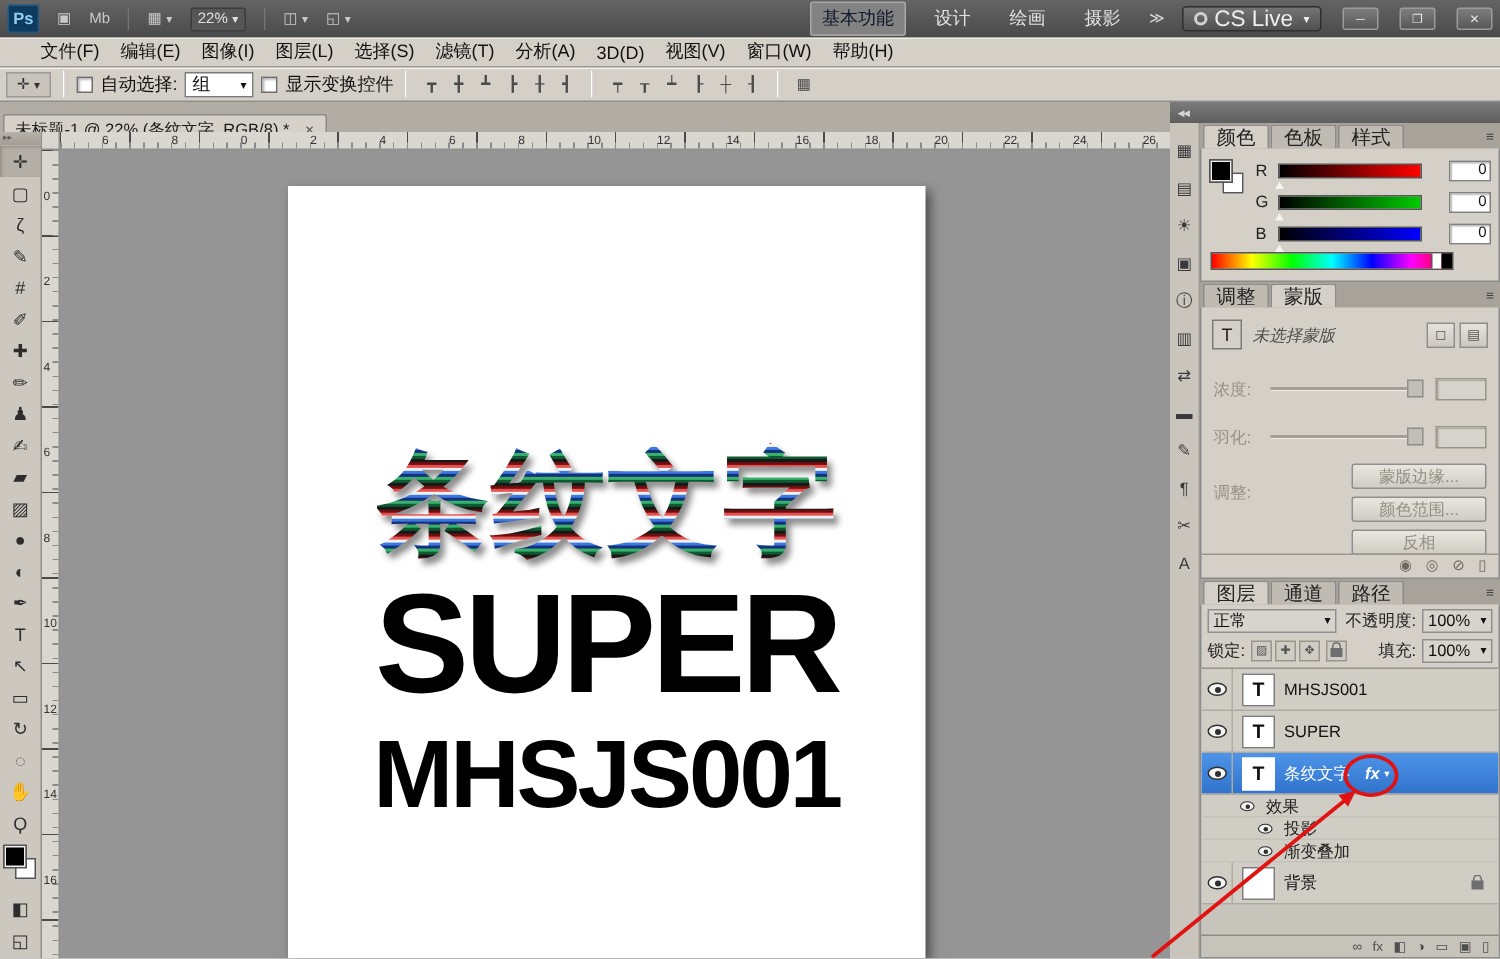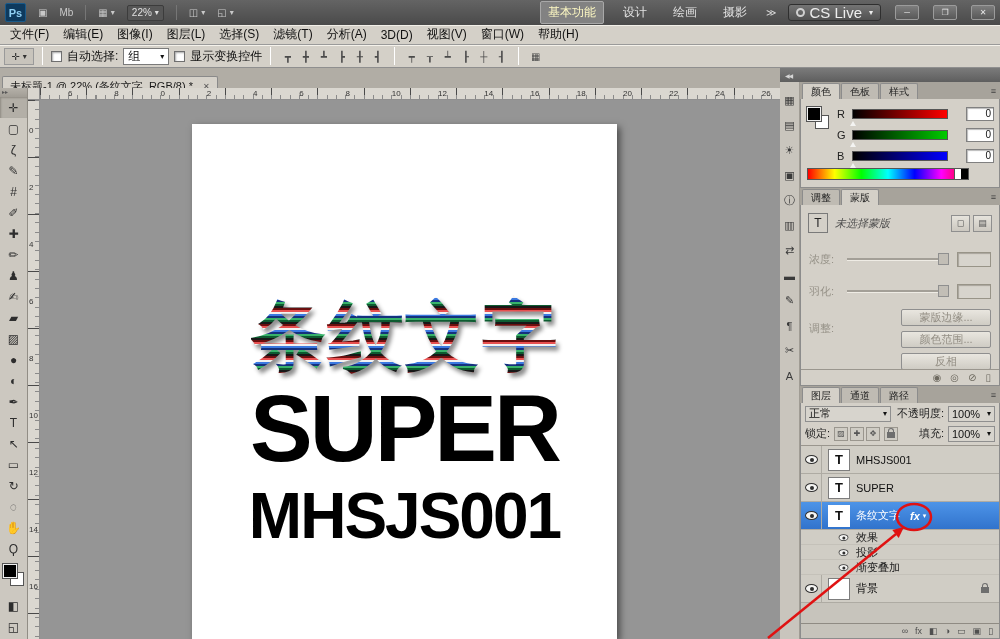--- a/index.html
+++ b/index.html
@@ -14,34 +14,34 @@
   .ps-logo { width:21px; height:19px; background:#0e3a5e; color:#8fd0f4; font-weight:bold;
     font-size:11px; display:flex; align-items:center; justify-content:center;
     border:1px solid #1a5a8a; border-radius:2px; }
   .tbicon { color:#c9c9c9; font-size:10px; display:inline-flex; align-items:center; }
   .tbsep { width:1px; height:15px; background:#3a3a3a; border-right:1px solid #767676; }
   .dd::after { content:"▾"; font-size:8px; margin-left:3px; }
   .zoom-combo { border:1px solid #3c3c3c; background:#565656; padding:0 4px; height:16px;
     display:inline-flex; align-items:center; font-size:10px; border-radius:2px; color:#e0e0e0; }
   .spacer { flex:1; }
   .ws { padding:2px 7px; font-size:12px; color:#e2e2e2; white-space:nowrap; }
-  .ws.active { background:#828282; border:1px solid #a8a8a8; border-radius:2px; color:#fef9c3; }
+  .ws.active { background:#828282; border:1px solid #a8a8a8; border-radius:2px; color:#0f172a; }
   .ws-more { font-size:10px; color:#ddd; }
   .cslive { display:inline-flex; align-items:center; gap:4px; border:1px solid #2f2f2f;
     background:linear-gradient(#747474,#515151); border-radius:3px; padding:1px 7px;
     height:17px; font-size:15px; color:#eee; }
   .cs-dot { width:9px; height:9px; border:2px solid #d0d0d0; border-radius:50%; }
   .winbtn { width:24px; height:15px; border:1px solid #9b9b9b; border-radius:2px;
     background:linear-gradient(#7d7d7d,#585858); color:#e8e8e8; font-size:8px;
     display:inline-flex; align-items:center; justify-content:center; margin-left:2px; }
 
   
   .menubar { position:absolute; top:25px; left:0; right:0; height:20px; background:#d4d0c8;
     border-bottom:1px solid #9a9a9a; box-shadow:inset 0 1px 0 #f2efe8;
-    display:flex; align-items:center; padding-left:3px; font-size:12px; color:#111; }
+    display:flex; align-items:center; padding-left:20px; font-size:12px; color:#111; }
   .menu-item { padding:0 7px; height:100%; display:inline-flex; align-items:center; white-space:nowrap; }
 
   
   .optionsbar { position:absolute; top:45px; left:0; right:0; height:23px; background:#d4d0c8;
     border-bottom:1px solid #8f8f8f; box-shadow:inset 0 1px 0 #f5f2eb;
     display:flex; align-items:center; gap:5px; padding:0 4px; font-size:12px; color:#111; }
   .tool-preset { width:30px; height:17px; border:1px solid #9a9a9a; background:#c8c4bc;
     display:inline-flex; align-items:center; justify-content:center; font-size:10px; color:#333; }
   .checkbox { width:11px; height:11px; background:#fff; border:1px solid #6f6f6f;
     box-shadow:inset 1px 1px 2px #aaa; flex:none; }
@@ -118,21 +118,21 @@
     background:#c9c5bd; border-right:1px solid #a09c94; padding-top:6px; }
   .dock-icon { height:25px; display:flex; align-items:center; justify-content:center;
     font-size:11px; color:#3a3a3a; }
 
   .panels { position:absolute; top:82px; left:800px; width:200px; height:557px; background:#b1ada5; }
   .panel-group { position:absolute; left:0; width:200px; }
   #color-group { top:0; height:106px; }
   #mask-group { top:106px; height:198px; }
   #layers-group { top:304px; height:253px; }
   .ptabs { height:17px; display:flex; align-items:flex-end; padding-left:2px; background:#a7a39b; }
-  .ptab { font-size:10px; padding:0 8px; background:#bfbbb3; border:1px solid #8c8c8c;
+  .ptab { font-size:13px; padding:0 8px; background:#bfbbb3; border:1px solid #8c8c8c;
     border-bottom:none; margin-right:1px; border-radius:2px 2px 0 0; color:#222; height:16px;
     display:inline-flex; align-items:center; white-space:nowrap; }
   .ptab.active { background:#d4d0c8; }
   .pmenu { margin-left:auto; margin-right:4px; font-size:9px; color:#3f3f3f; align-self:center; }
   .pbody { position:absolute; top:17px; left:0; right:0; bottom:0; background:#d4d0c8;
     border:1px solid #8c8c8c; border-top:none; }
 
   
   .fgbg { position:absolute; left:6px; top:8px; width:26px; height:26px; }
   .cp-fg { position:absolute; left:0; top:0; width:14px; height:14px; background:#000;
@@ -215,21 +215,21 @@
     color:#111; flex:none; }
   .lname { font-size:11px; color:#111; white-space:nowrap; }
   .lrow.selected { background:linear-gradient(#4d94e8,#3173cc); }
   .lrow.selected .lname { color:#fff; }
   .lrow.selected .lthumb { border-color:#fff; }
   .fx-wrap { margin-left:10px; display:flex; align-items:center; gap:3px; color:#fff;
     font-size:11px; font-style:italic; font-weight:bold; }
   .fx-dd { font-size:7px; font-style:normal; font-weight:normal; }
   .fxrow { height:15px; background:#d0cdc5; display:flex; align-items:center; gap:6px;
     padding-left:36px; font-size:11px; color:#222; border-bottom:1px solid #c4c1b9; }
-  .fxrow.header { padding-left:36px; }
+  .fxrow.header { padding-left:24px; }
   .bg-lock { margin-left:auto; margin-right:10px; }
   .lp-footer { position:absolute; bottom:0; left:0; right:0; height:15px; background:#c6c3bb;
     border-top:1px solid #8f8b83; display:flex; align-items:center; justify-content:flex-end;
     gap:7px; padding:0 6px; font-size:9px; color:#4f4f4f; }
 
   .annotation { position:absolute; top:0; left:0; z-index:50; pointer-events:none; }
 </style>
 </head>
 <body>
 

